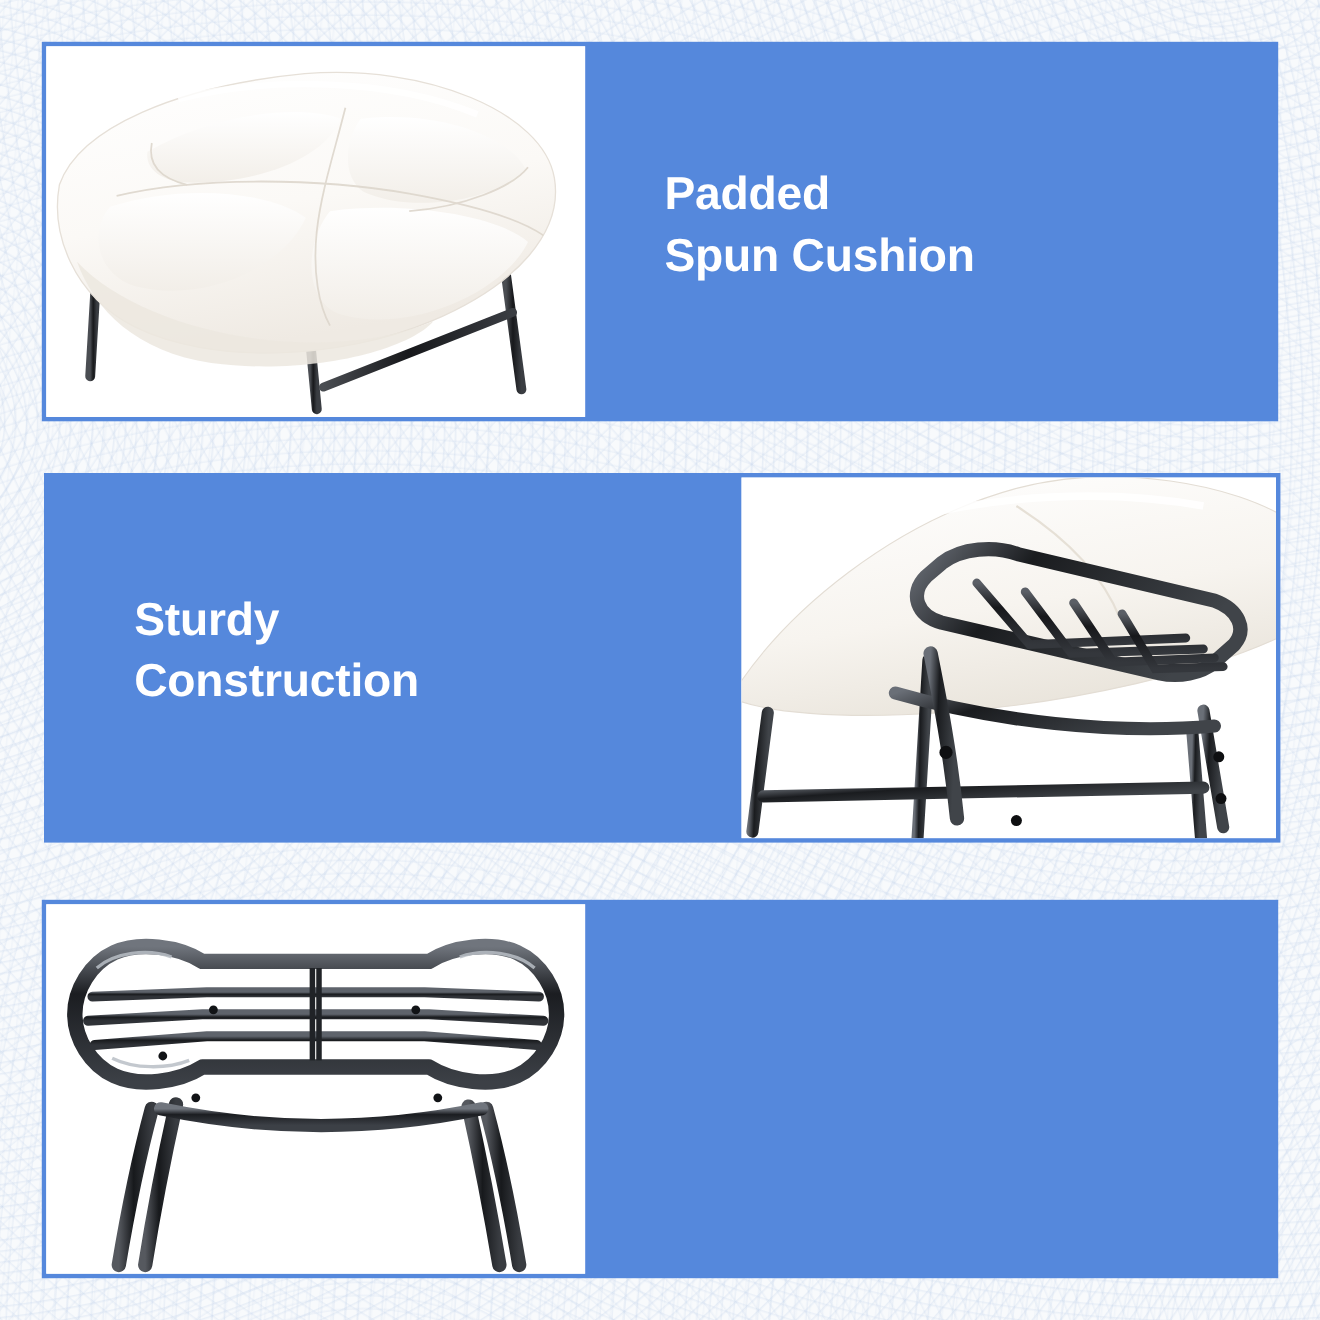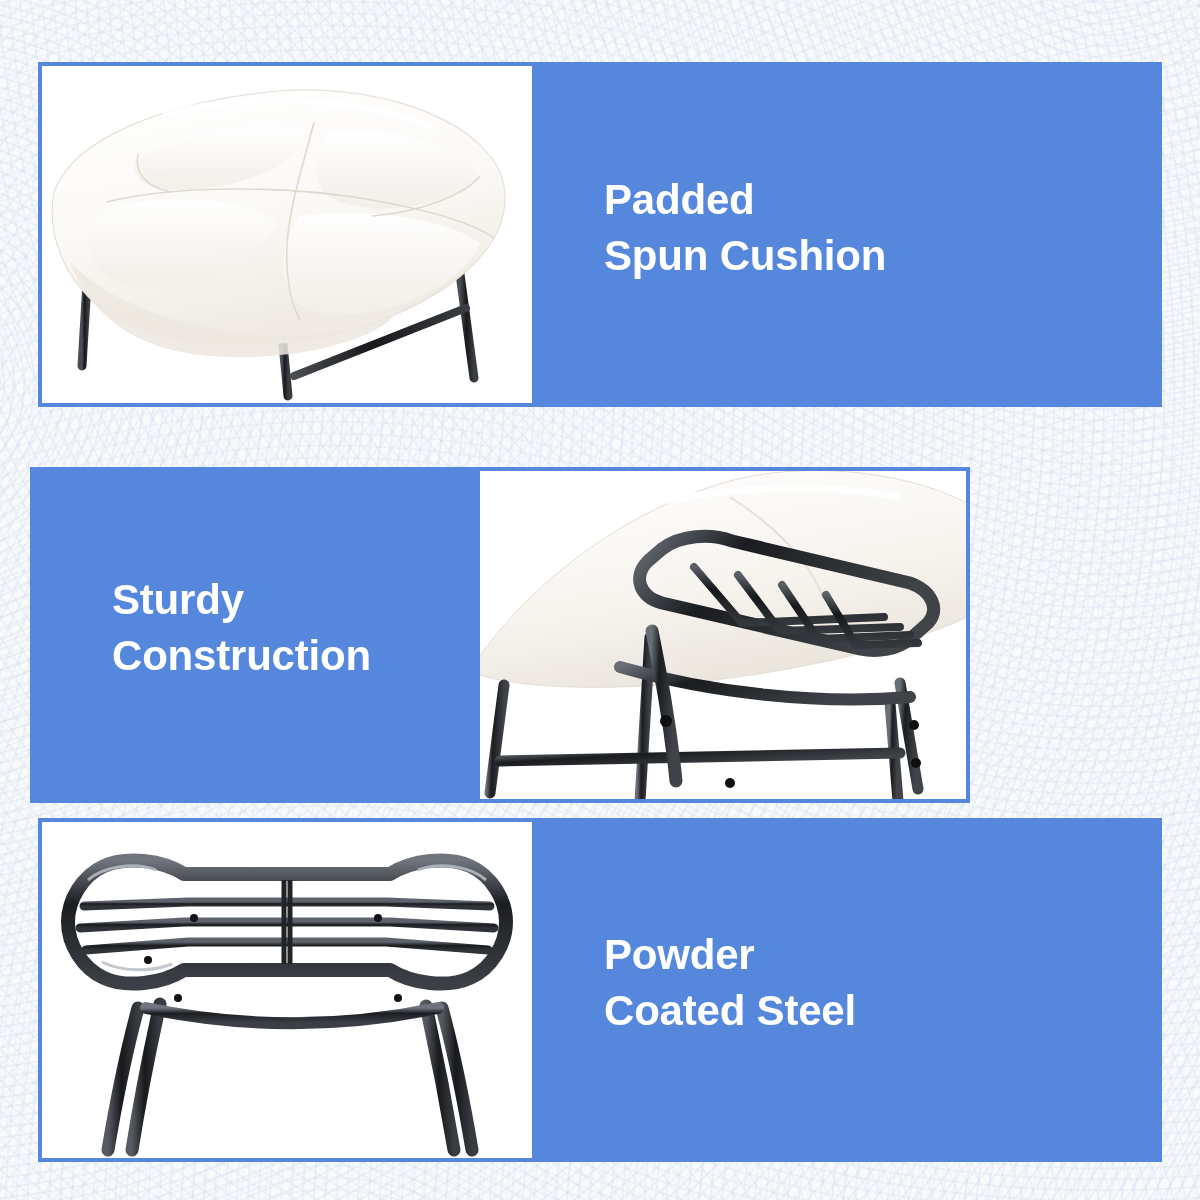--- a/index.html
+++ b/index.html
@@ -33,22 +33,22 @@
 
   .page{ position:absolute; inset:0; z-index:1; }
 
   
   .panel{
     position:absolute;
     display:flex;
     background:#5588dc;
     overflow:hidden;
   }
-  .panel.p1{ left:38px;  top:38px;   width:1124px; height:345px;margin-top:24px; }
-  .panel.p2{ left:30px;  top:430px;  width:940px; height:336px;margin-top:37px; }
+  .panel.p1{ left:38px;  top:38px;   width:1124px; height:345px; }
+  .panel.p2{ left:40px;  top:430px;  width:1124px; height:336px; }
   .panel.p3{ left:38px;  top:818px;  width:1124px; height:344px; }
 
   .photo{
     background:#ffffff;
     position:relative;
     flex:0 0 auto;
     overflow:hidden;
   }
   .panel.p1 .photo{ width:490px; margin:4px 0 4px 4px; }
   .panel.p2 .photo{ width:486px; margin:4px 4px 4px 0; order:2; }
@@ -271,18 +271,16 @@
           <circle cx="152" cy="96" r="4"></circle>
           <circle cx="336" cy="96" r="4"></circle>
           <circle cx="106" cy="138" r="4"></circle>
           <circle cx="136" cy="176" r="4"></circle>
           <circle cx="356" cy="176" r="4"></circle>
         </g>
       </svg>
     </div>
 
     <div class="copy">
-      <h2 class="headline">Powder
-Coated Steel</h2>
     </div>
   </section>
 
 </div>
 
 </body></html>

